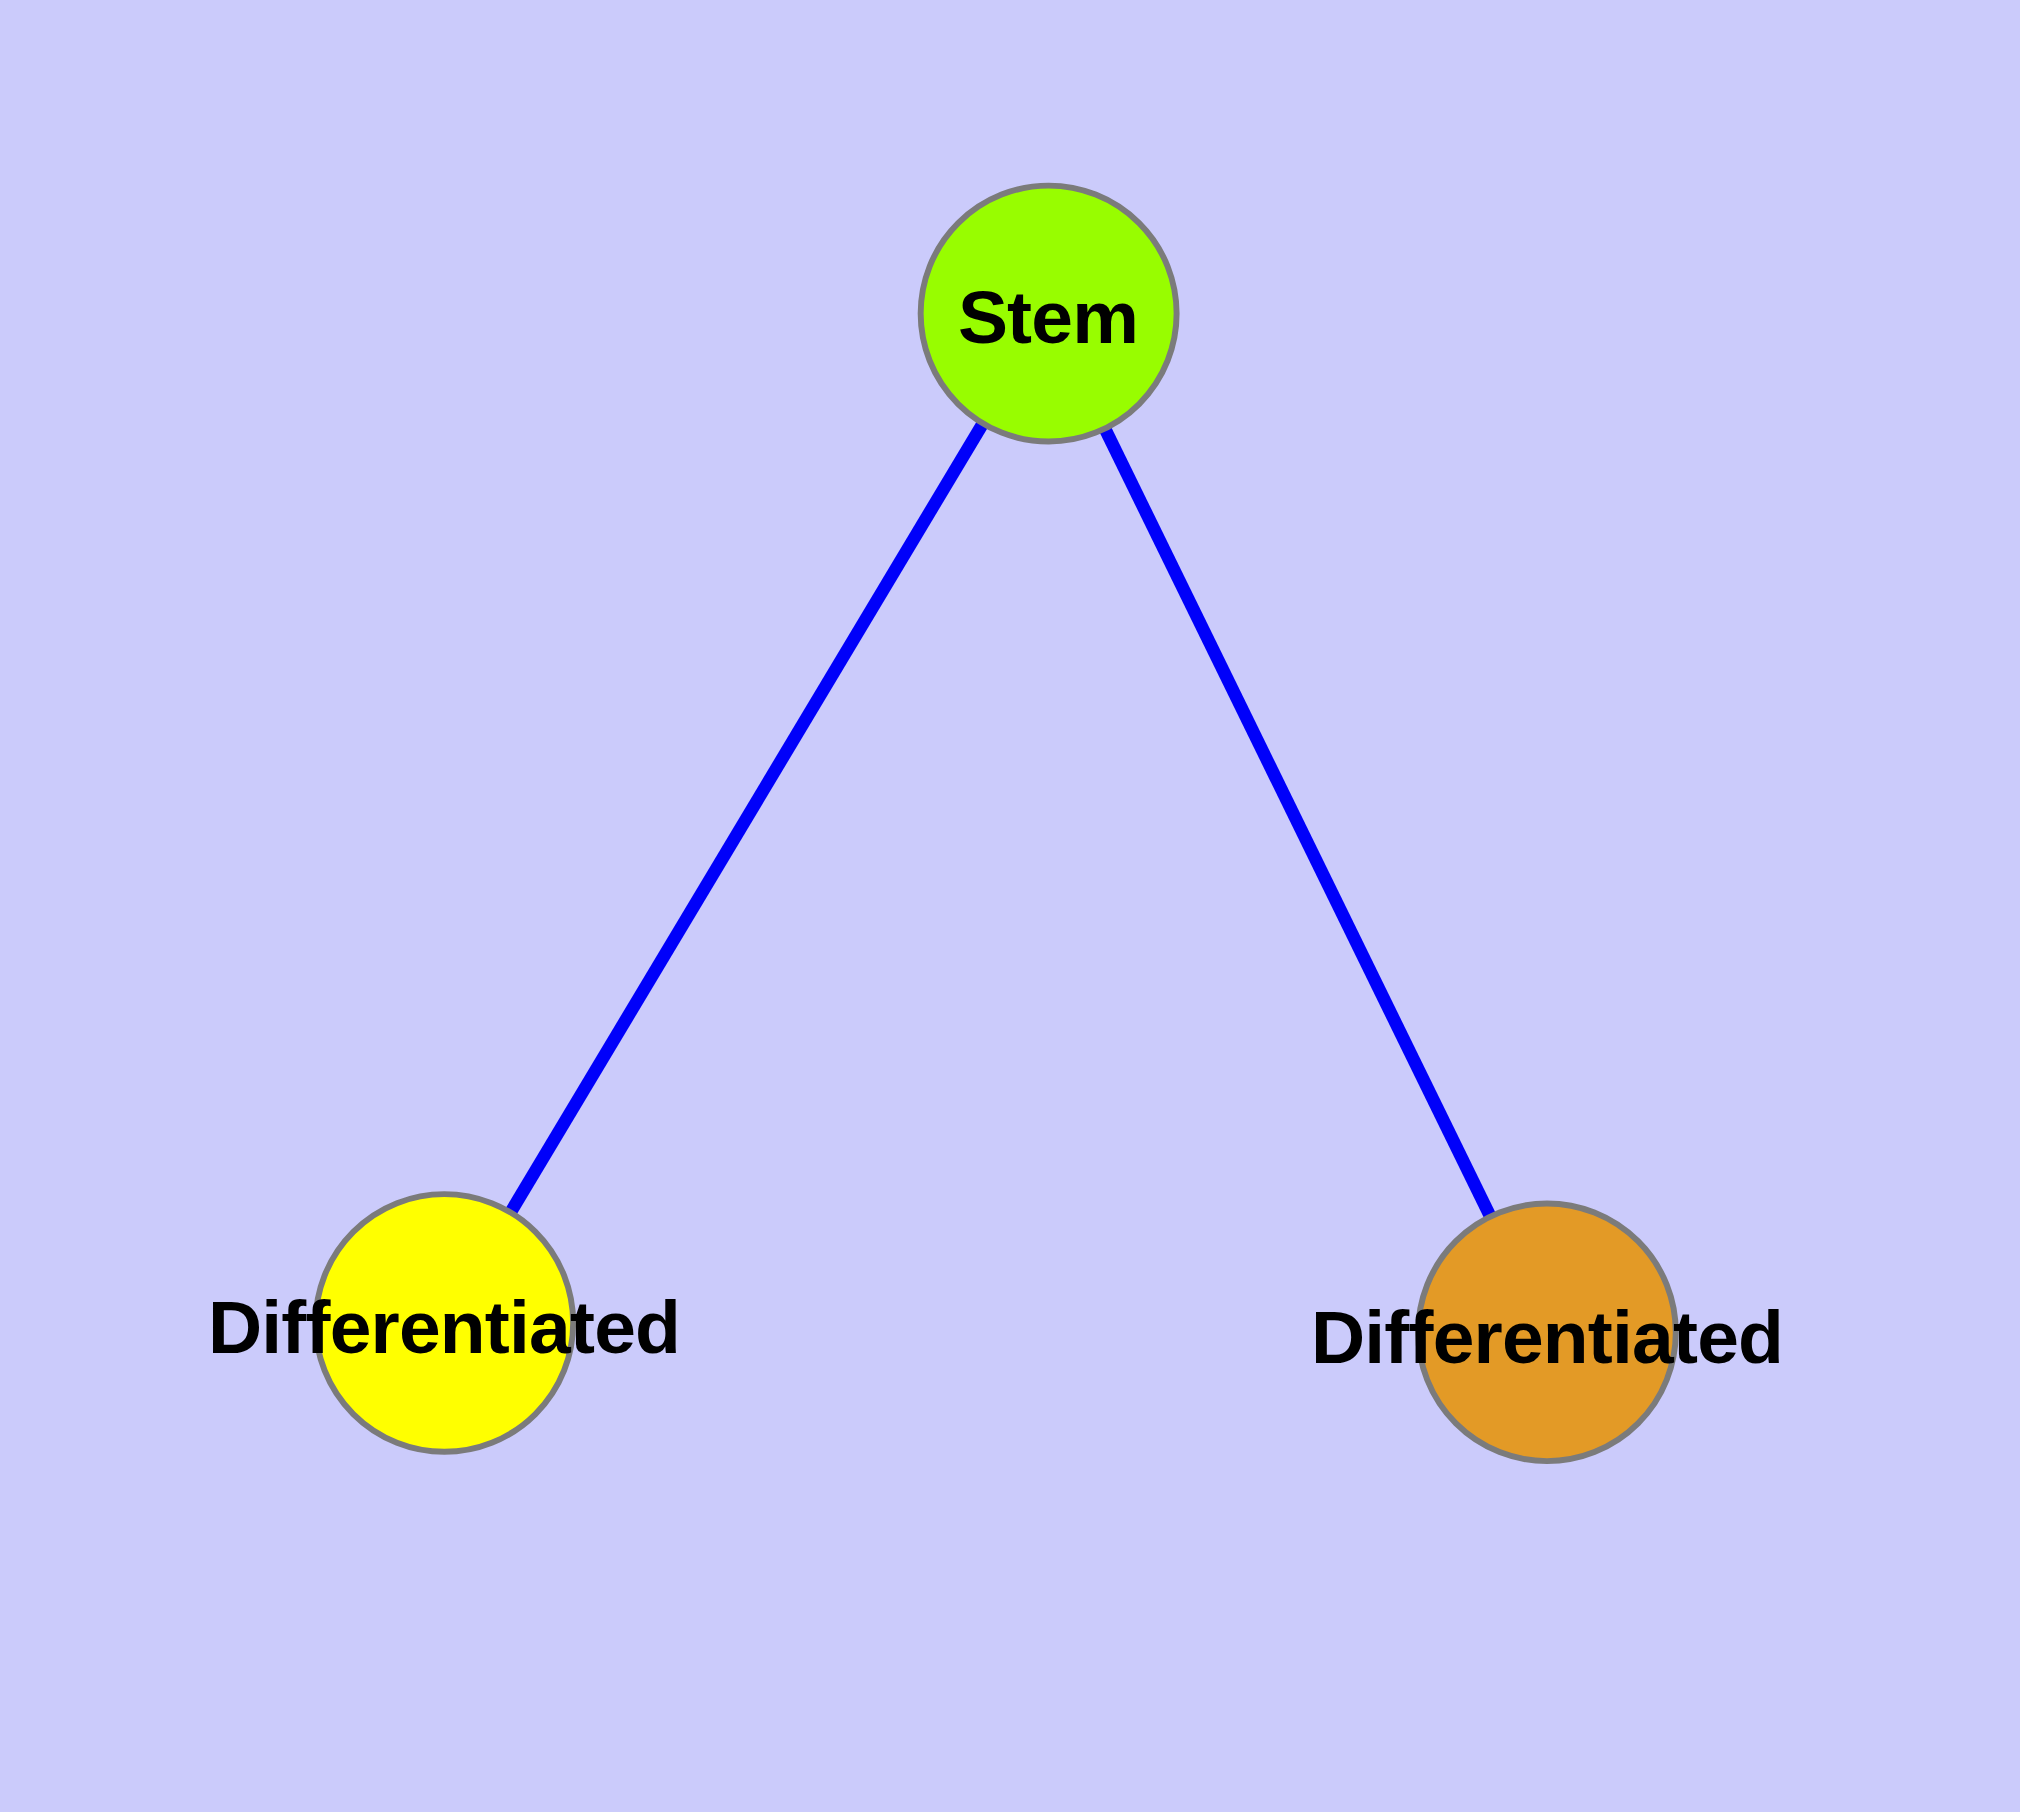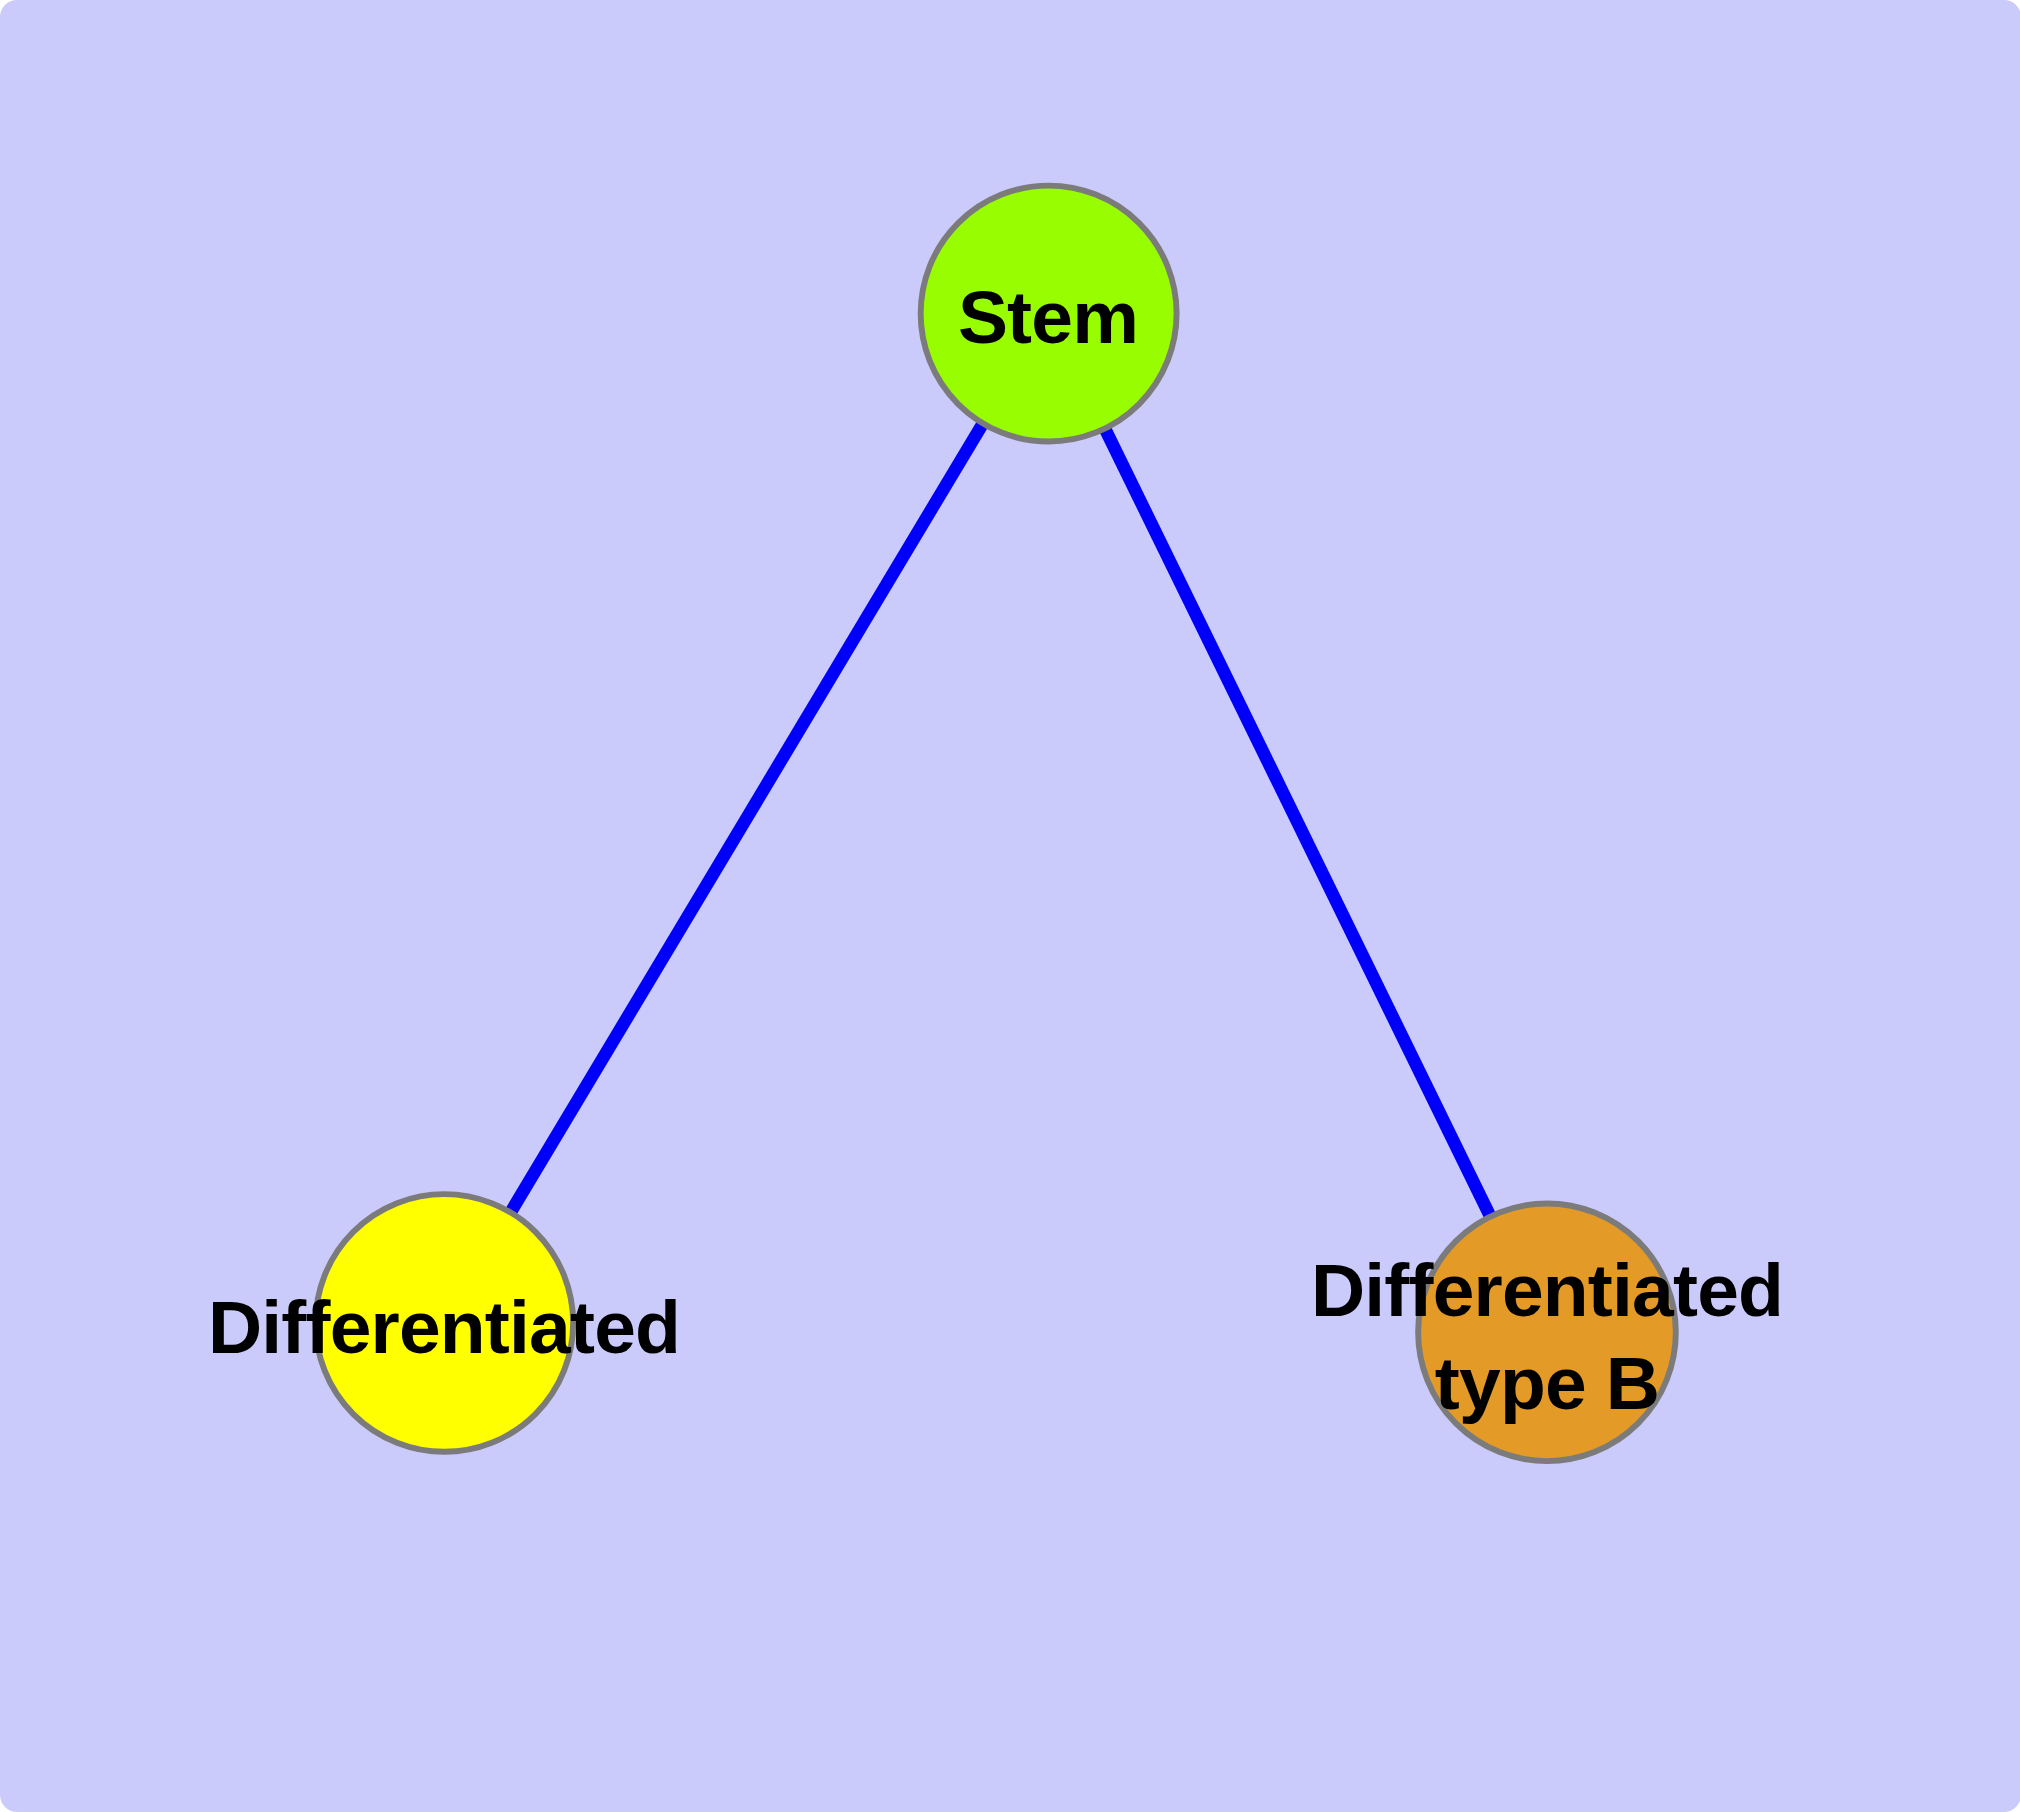--- a/index.html
+++ b/index.html
@@ -31,38 +31,37 @@
     letter-spacing: -0.8px;
   }
   .node-label span { display: block; }
   .label-stem  { left: 1048px; top: 317px; }
   .label-typea { left: 444px;  top: 1327px; }
   .label-typeb { left: 1547px; top: 1337px; }
 </style>
 </head>
 <body>
 
-<div class="canvas" style="background: rgb(203, 203, 251); border-radius: 17px;">
+<div class="canvas" style="background: rgb(203, 203, 251);">
 
   <svg class="edges-layer" viewBox="0 0 2384 2138" xmlns="http://www.w3.org/2000/svg">
     <line x1="1237" y1="370" x2="524" y2="1561" stroke-width="15" stroke="#0000FA"></line>
     <line x1="1237" y1="370" x2="1825" y2="1572" stroke-width="15" stroke="#0000FA"></line>
 
     <circle cx="1237" cy="370" r="151" stroke-width="7" fill="#98FD00" stroke="#7B7B7B"></circle>
     <circle cx="524" cy="1561" r="152" stroke-width="7" fill="#FFFF00" stroke="#7B7B7B"></circle>
     <circle cx="1825" cy="1572" r="152" stroke-width="7" fill="#E39A26" stroke="#7B7B7B"></circle>
   </svg>
 
   <div class="node-label label-stem">
     <span>Stem</span>
   </div>
 
   <div class="node-label label-typea">
     <span>Differentiated</span>
   </div>
 
   <div class="node-label label-typeb">
     <span>Differentiated</span>
-    <span>type B</span>
   </div>
 
 </div>
 
 
 </body></html>

